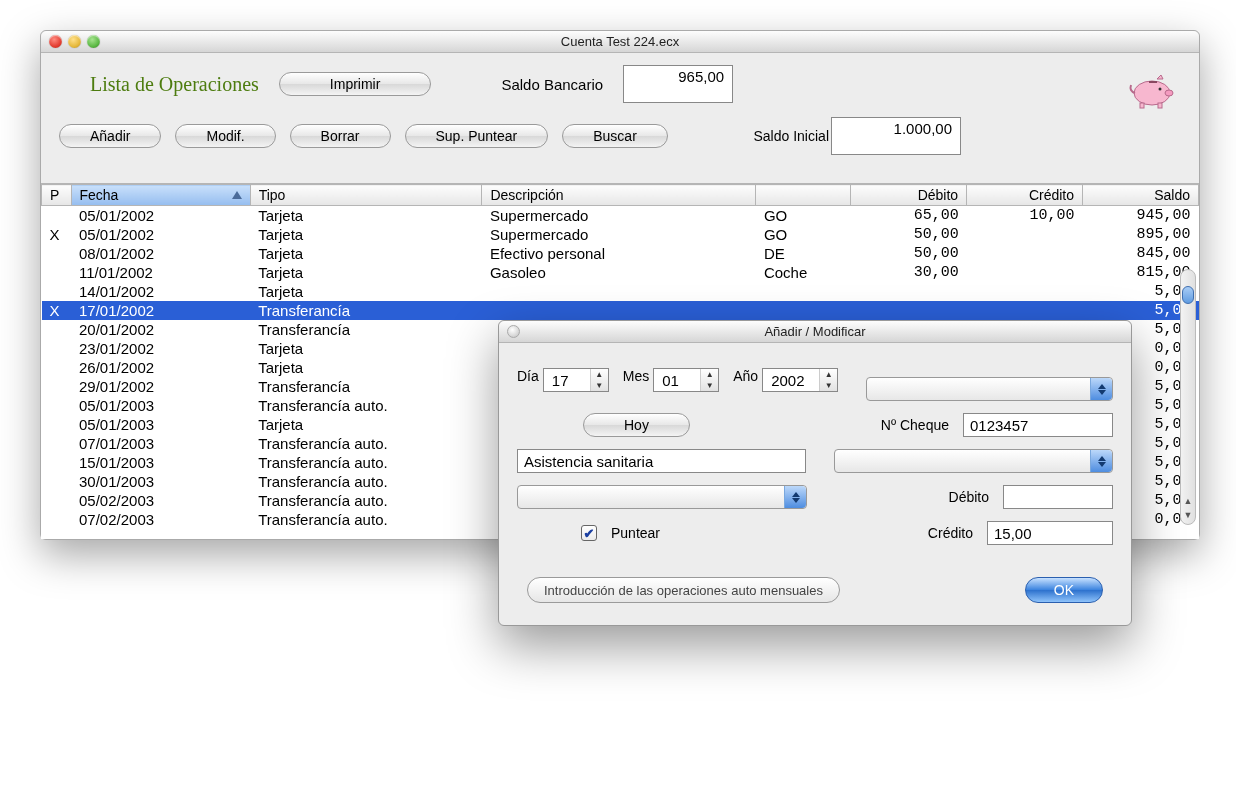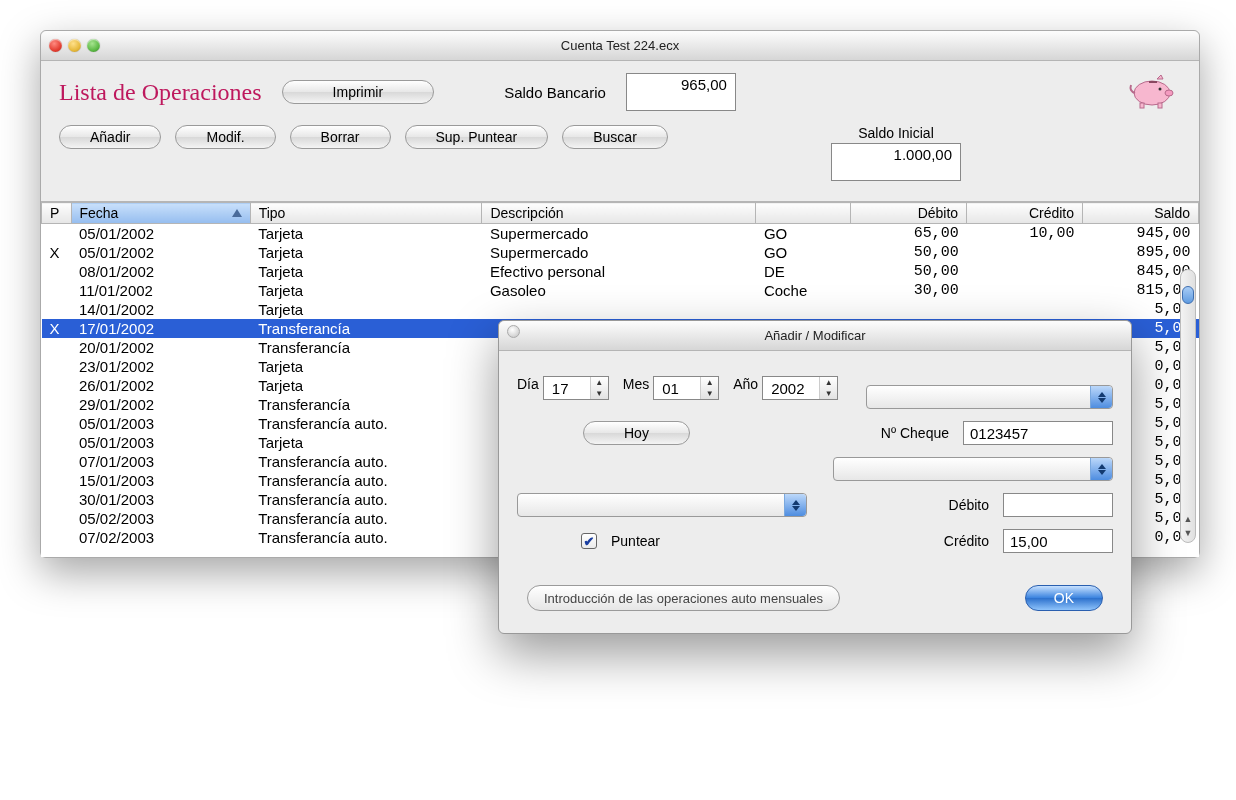--- a/index.html
+++ b/index.html
@@ -20,21 +20,21 @@
     position: absolute;
     left: 40px;
     top: 30px;
     width: 1160px;
     background: #ededed;
     border: 1px solid #aaa;
     border-radius: 6px;
     box-shadow: 0 15px 40px rgba(0,0,0,0.35);
   }
   .titlebar {
-    height: 30px;
+    height: 22px;
     background: linear-gradient(#fdfdfd,#d6d6d6);
     border-bottom: 1px solid #b5b5b5;
     border-radius: 6px 6px 0 0;
     display: flex;
     align-items: center;
     padding: 0 8px;
     position: relative;
   }
   .traffic { display:flex; gap:6px; }
   .tl {
@@ -49,21 +49,21 @@
     font-size:13px; font-weight:500; color:#222;
     pointer-events:none;
   }
 
   .header {
     display:flex; align-items:center;
     padding: 12px 18px 8px;
     gap: 20px;
   }
   .heading-label {
-    font-size: 24px; color:#be185d; font-family: Georgia, serif;
+    font-size: 20px; color:#4d7c0f; font-family: Georgia, serif; margin-left: 31px;
   }
   .aqua-btn {
     display:inline-flex; align-items:center; justify-content:center;
     padding: 2px 30px;
     height: 24px;
     font-size:14px;
     border:1px solid #9a9a9a;
     border-radius: 14px;
     background: linear-gradient(#ffffff,#e8e8e8 48%,#d9d9d9 52%,#f4f4f4);
     color:#000;
@@ -74,27 +74,27 @@
 
   .field-label { font-size:15px; }
   .value-box {
     border:1px solid #888; background:#fff;
     padding:2px 8px; text-align:right;
     font-size:15px; min-width:110px;
     height:38px; display:inline-block;
   }
 
   .toolbar {
-    display:flex; 
-    padding: 6px 18px 20px;
+    display:flex; align-items:center;
+    padding: 6px 18px 28px;
     gap: 14px;
   }
   .saldo-inicial {
     margin-left:auto;
-    display:flex; flex-direction:column; align-items:center; gap:2px;
+    display:flex; flex-direction:row; align-items:center; gap:2px;
     margin-right: 220px;
   }
   .saldo-inicial .lbl { font-size:14px; }
 
   
   .table-wrap { padding: 0 0 10px 0; background:#fff; border-top:1px solid #b5b5b5; }
   .tbl {
     border-collapse: collapse;
     width:100%;
     table-layout:fixed;
@@ -547,20 +547,21 @@
 
     <div class="dlg-row">
       <div style="width:52px"></div>
       <div class="aqua-btn" style="padding:2px 40px">Hoy</div>
       <div style="flex:1"></div>
       <div class="dlg-lbl">Nº Cheque</div>
       <input class="text-input" style="width: 150px;" value="0123457">
     </div>
 
     <div class="dlg-row">
+      <input class="text-input" style="width: 290px;" value="Asistencia sanitaria">
       <div style="flex:1"></div>
       <div class="dropdown" style="width:280px">
         <span class="dd-cap"></span>
       </div>
     </div>
 
     <div class="dlg-row">
       <div class="dropdown" style="width:290px">
         <span class="dd-cap"></span>
       </div>
@@ -568,21 +569,21 @@
       <div class="dlg-lbl" style="width:70px;text-align:right">Débito</div>
       <input class="text-input" style="width: 110px; text-align: left;" value="">
     </div>
 
     <div class="dlg-row">
       <div style="width:50px"></div>
       <span class="chk">✔</span>
       <div class="dlg-lbl">Puntear</div>
       <div style="flex:1"></div>
       <div class="dlg-lbl" style="width:70px;text-align:right">Crédito</div>
-      <input class="text-input" style="width: 110px;" value="15,00">
+      <input class="text-input" style="width: 126px;" value="15,00">
     </div>
 
     <div class="footer-row">
       <div class="pill-flat">Introducción de las operaciones auto mensuales</div>
       <div class="aqua-primary">OK</div>
     </div>
   </div>
 </div>
 
 </body></html>

